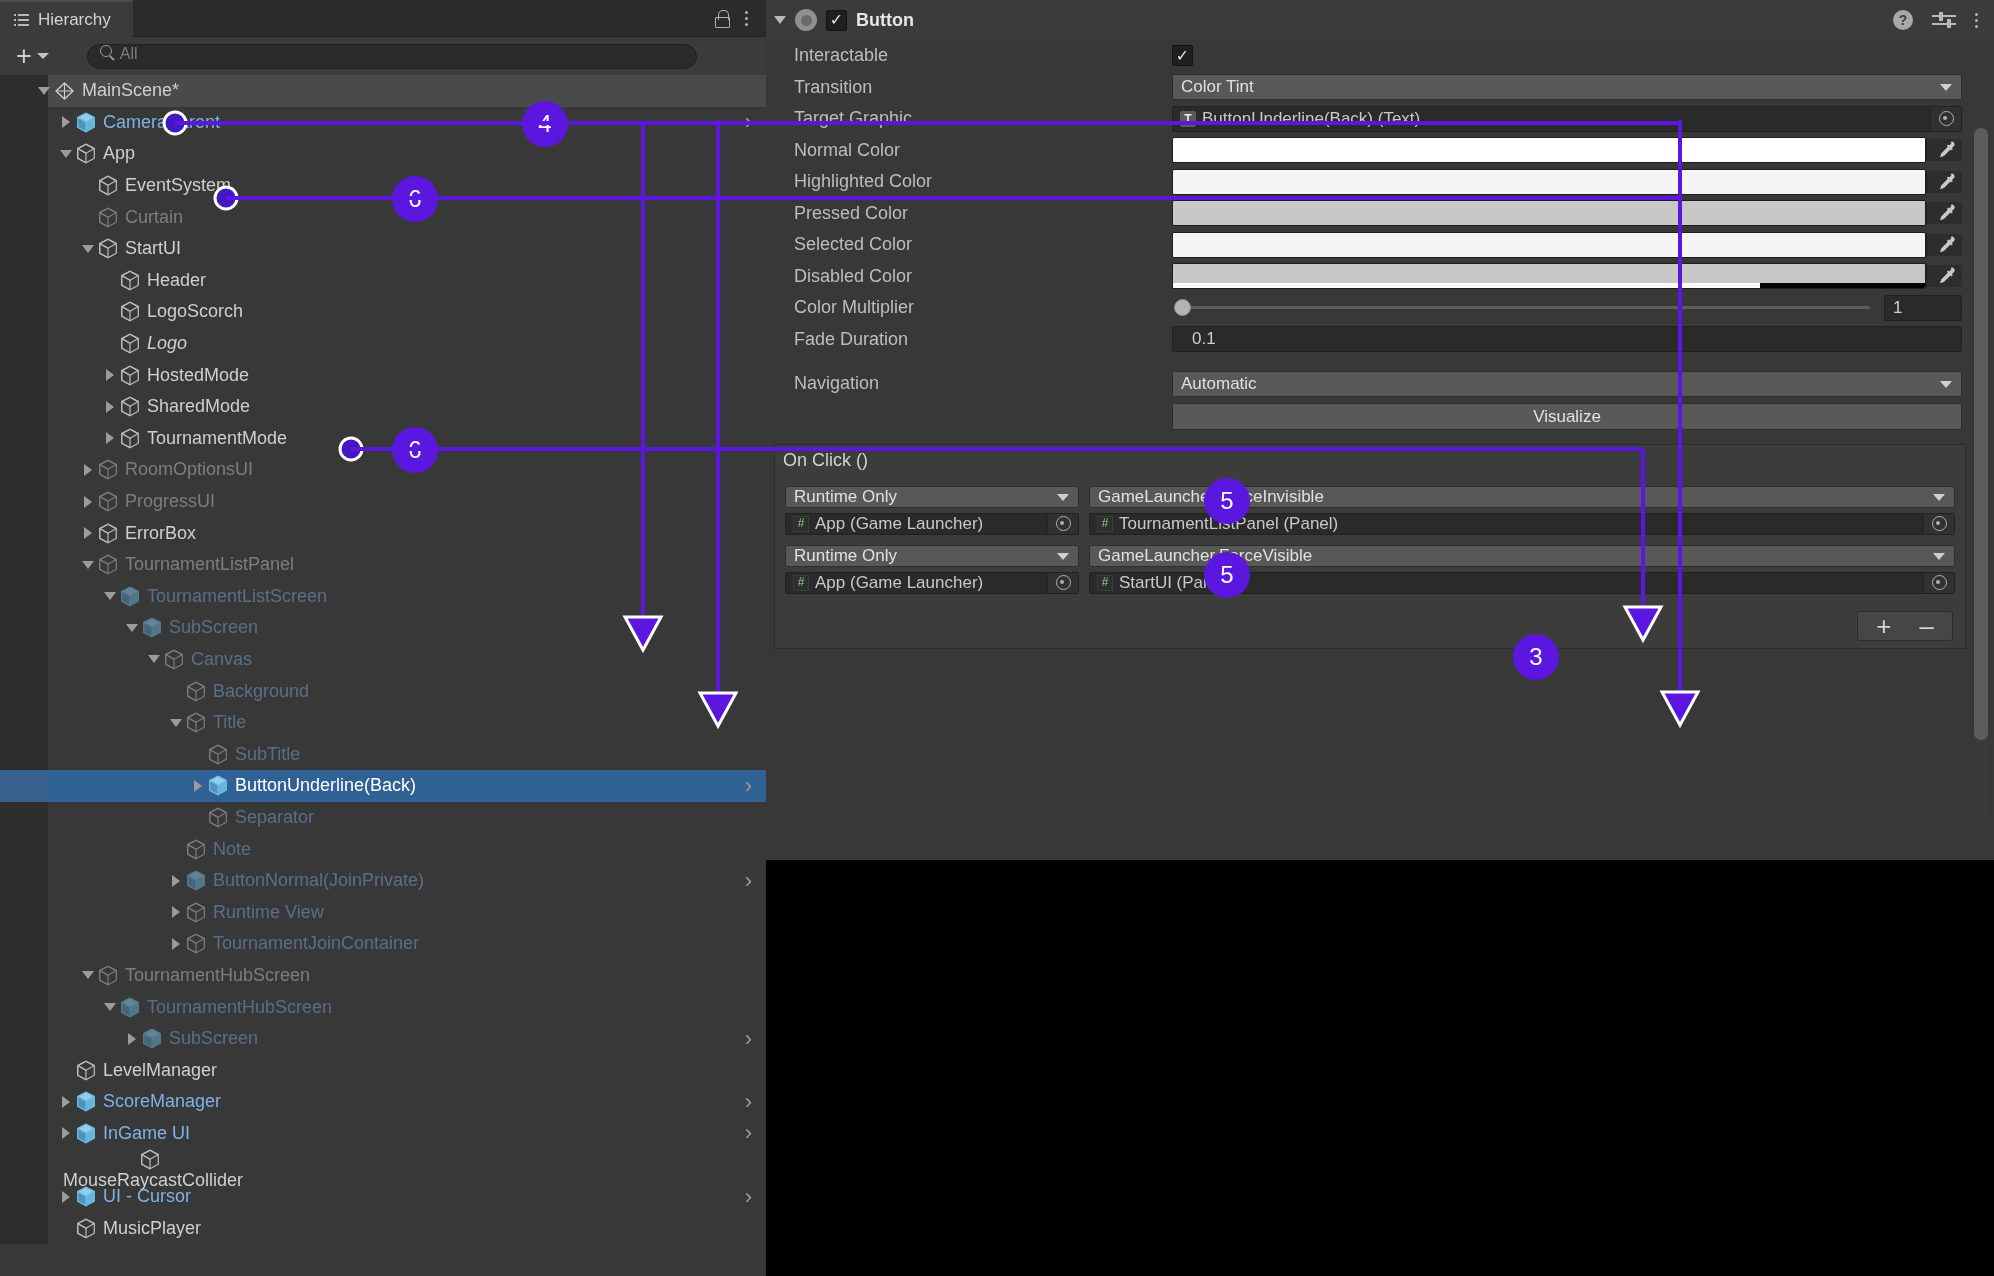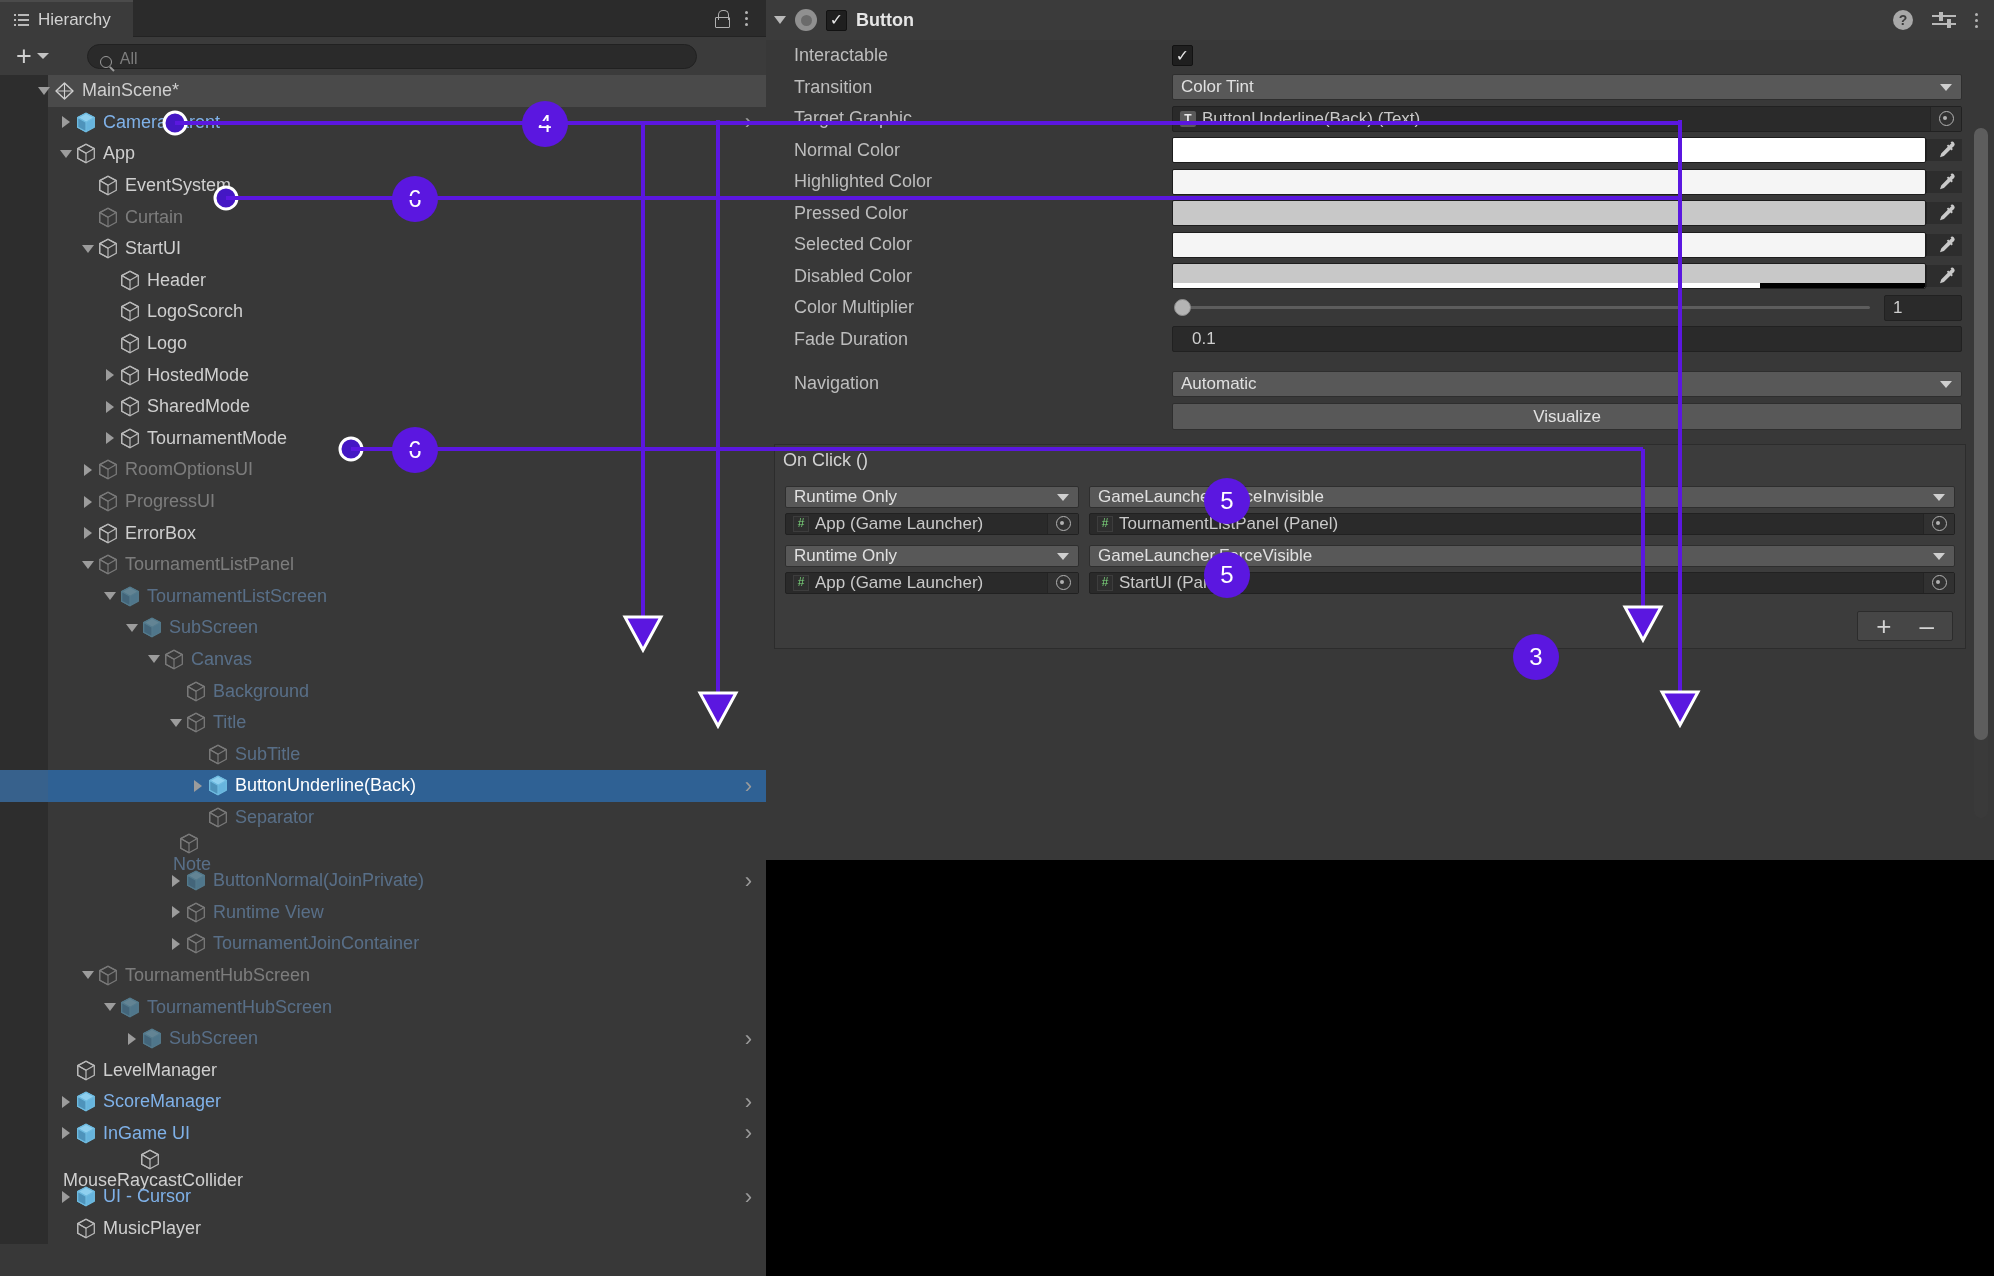--- a/index.html
+++ b/index.html
@@ -43,21 +43,21 @@
   .kebab { width:5px; height:19px; position:relative; }
   .kebab span { position:absolute; left:0; width:3.4px; height:3.4px; border-radius:50%; background:#b4b4b4; }
   .kebab span:nth-child(1){top:2px;} .kebab span:nth-child(2){top:8px;} .kebab span:nth-child(3){top:14px;}
 
   .h-toolbar { height:38px; background:#3b3b3b; display:flex; align-items:center; padding:0 10px; gap:6px; }
   .plus-btn { display:flex; align-items:center; gap:5px; padding:2px 6px; }
   .plus-glyph { color:#d0d0d0; font-size:27px; line-height:20px; font-weight:300; }
   .caret-dn { width:0;height:0;border-left:6px solid transparent;border-right:6px solid transparent;border-top:6px solid #c3c3c3; }
   .h-search {
     margin-left:26px; flex:1; max-width:610px; height:25px; background:#2a2a2a;
-    border:1px solid #212121; border-radius:13px; display:flex; align-items:flex-end;
+    border:1px solid #212121; border-radius:13px; display:flex; align-items:flex-start;
     padding:0 12px; gap:8px; color:#7d7d7d; font-size:16px;
   }
   .mag { width:12px;height:12px;border:1.7px solid #9a9a9a;border-radius:50%; position:relative; flex:none;}
   .mag::after{content:"";position:absolute;right:-4px;bottom:-3px;width:6px;height:1.7px;background:#9a9a9a;transform:rotate(45deg);}
 
   .tree { position:relative; background:#383838; height:1201px; overflow:hidden; }
   .row {
     height:31.6px; display:flex; align-items:flex-start; position:relative;
     font-size:18px; white-space:nowrap;
   }
@@ -330,21 +330,21 @@
                 <path d="M10 1.2 L18.3 5.6 L18.3 15.2 L10 19.7 L1.7 15.2 L1.7 5.6 Z" fill="none" stroke="#b9b9b9" stroke-width="1.3" stroke-linejoin="round"></path>
                 <path d="M10 1.2 L18.3 5.6 L10 10.3 L1.7 5.6 Z" fill="none" stroke="#b9b9b9" stroke-width="1.2" stroke-linejoin="round"></path>
                 <path d="M10 10.3 L10 19.7 L1.7 15.2 L1.7 5.6 Z" fill="none" stroke="#b9b9b9" stroke-width="1.2" stroke-linejoin="round"></path>
               </svg>
             </span>
             <span class="lbl white">LogoScorch</span>
           </div>
         </div>
         <div class="row">
           <div class="gutter"></div>
-          <div class="inner" style="margin-left: 100px;">
+          <div class="inner" style="margin-left: 100px; font-style: italic;">
             <span class="tw"></span>
             <span class="cube">
               <svg width="20" height="21" viewBox="0 0 20 21">
                 <path d="M10 1.2 L18.3 5.6 L18.3 15.2 L10 19.7 L1.7 15.2 L1.7 5.6 Z" fill="none" stroke="#b9b9b9" stroke-width="1.3" stroke-linejoin="round"></path>
                 <path d="M10 1.2 L18.3 5.6 L10 10.3 L1.7 5.6 Z" fill="none" stroke="#b9b9b9" stroke-width="1.2" stroke-linejoin="round"></path>
                 <path d="M10 10.3 L10 19.7 L1.7 15.2 L1.7 5.6 Z" fill="none" stroke="#b9b9b9" stroke-width="1.2" stroke-linejoin="round"></path>
               </svg>
             </span>
             <span class="lbl white">Logo</span>
           </div>
@@ -579,21 +579,21 @@
                 <path d="M10 1.2 L18.3 5.6 L18.3 15.2 L10 19.7 L1.7 15.2 L1.7 5.6 Z" fill="none" stroke="#b9b9b9" stroke-width="1.3" stroke-linejoin="round"></path>
                 <path d="M10 1.2 L18.3 5.6 L10 10.3 L1.7 5.6 Z" fill="none" stroke="#b9b9b9" stroke-width="1.2" stroke-linejoin="round"></path>
                 <path d="M10 10.3 L10 19.7 L1.7 15.2 L1.7 5.6 Z" fill="none" stroke="#b9b9b9" stroke-width="1.2" stroke-linejoin="round"></path>
               </svg>
             </span>
             <span class="lbl blue dim">Separator</span>
           </div>
         </div>
         <div class="row">
           <div class="gutter"></div>
-          <div class="inner" style="margin-left: 166px; flex-direction: column;">
+          <div class="inner" style="margin-left: 166px;">
             <span class="tw"></span>
             <span class="cube" style="opacity: 0.5;">
               <svg width="20" height="21" viewBox="0 0 20 21">
                 <path d="M10 1.2 L18.3 5.6 L18.3 15.2 L10 19.7 L1.7 15.2 L1.7 5.6 Z" fill="none" stroke="#b9b9b9" stroke-width="1.3" stroke-linejoin="round"></path>
                 <path d="M10 1.2 L18.3 5.6 L10 10.3 L1.7 5.6 Z" fill="none" stroke="#b9b9b9" stroke-width="1.2" stroke-linejoin="round"></path>
                 <path d="M10 10.3 L10 19.7 L1.7 15.2 L1.7 5.6 Z" fill="none" stroke="#b9b9b9" stroke-width="1.2" stroke-linejoin="round"></path>
               </svg>
             </span>
             <span class="lbl blue dim">Note</span>
           </div>

